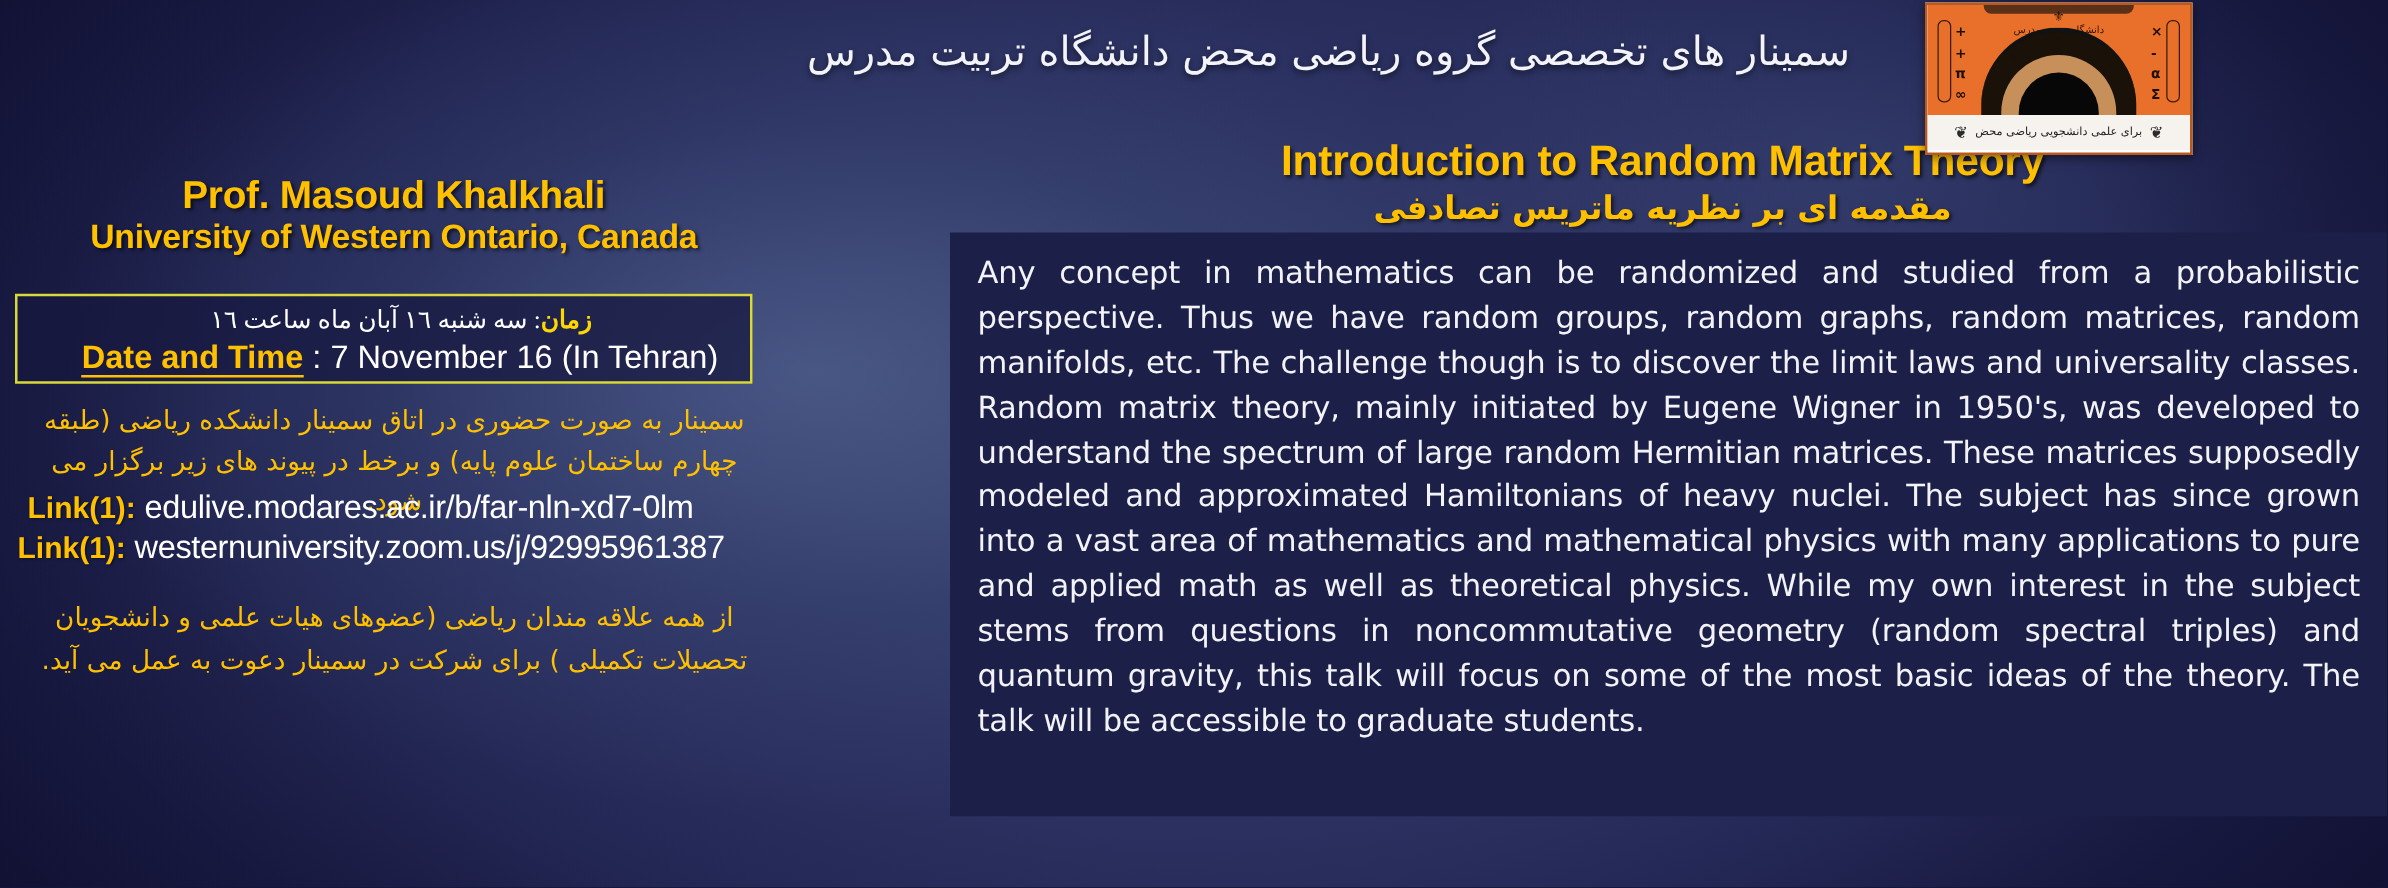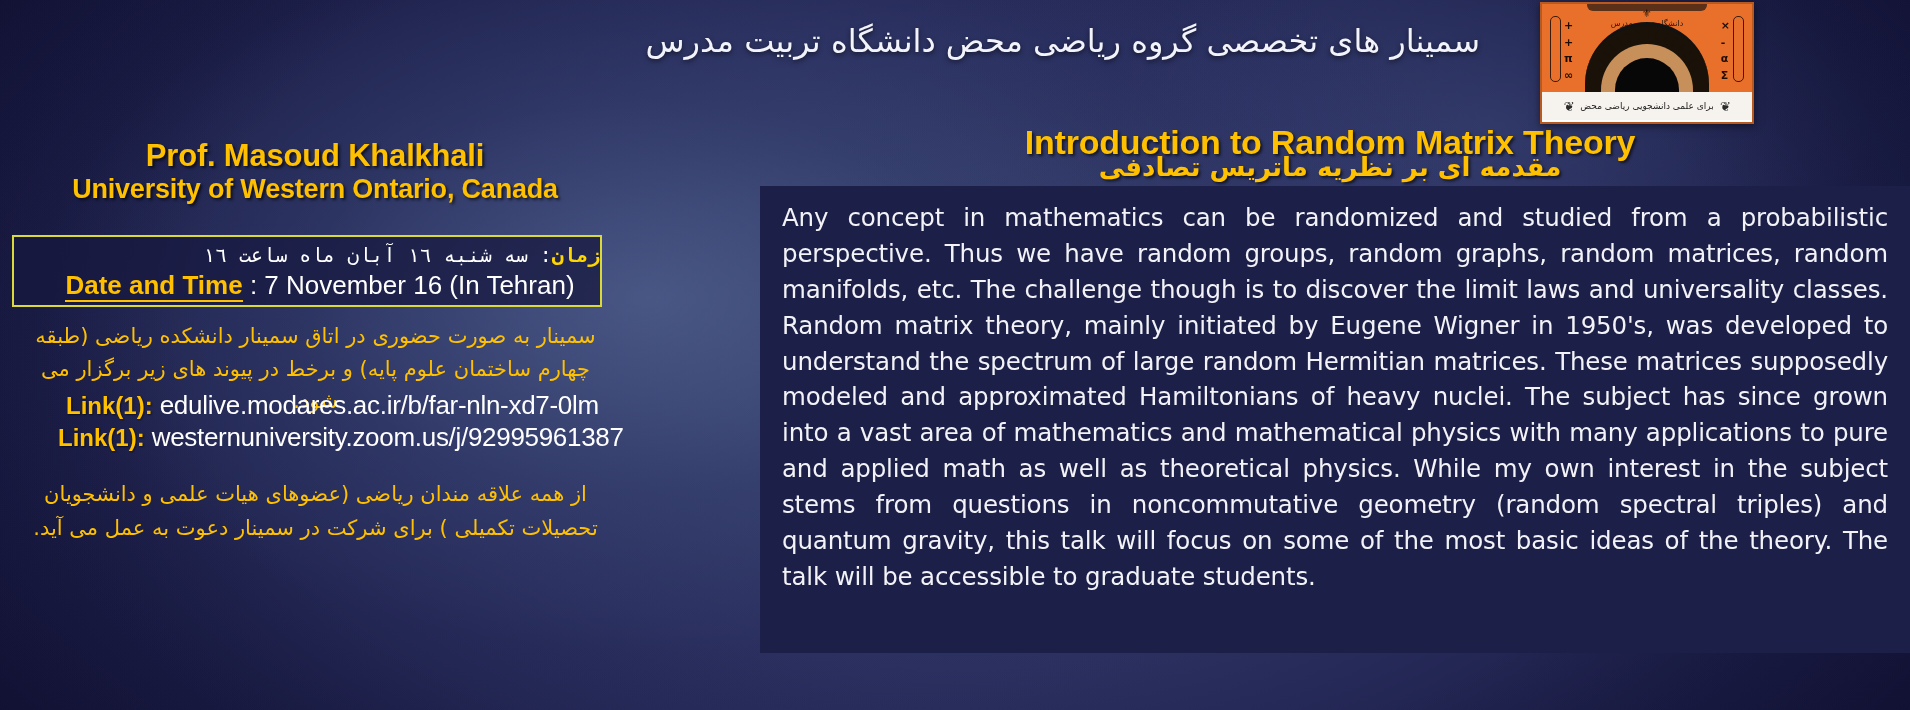--- a/index.html
+++ b/index.html
@@ -186,26 +186,26 @@
     position: absolute;
     top: 235px;
     left: 12px;
     width: 586px;
     height: 68px;
     border: 2px solid #d9d93a;
     background: rgba(22,24,62,0.72);
     z-index: 4;
   }
   .dt-fa {
-    text-align: right;
+    text-align: center;
     color: #ffffff;
     font-size: 20px;
     direction: rtl;
     margin-top: 6px;
-    font-family: Liberation Mono, monospace;
+    font-family: Liberation Serif, serif;
     padding-left: 28px;
   }
   .dt-fa b { color: #ffd700; }
   .dt-en {
     text-align: center;
     color: #ffffff;
     font-size: 26px;
     margin-top: 2px;
     white-space: nowrap;
     margin-left: 26px;
@@ -243,21 +243,20 @@
     justify-content: flex-start;
     white-space: nowrap;
     margin-bottom: 1px;
   }
   .link-lbl {
     color: #ffc000;
     font-weight: bold;
     font-size: 24px;
     margin-right: 7px;
     text-shadow: 1px 1px 2px rgba(0,0,0,0.5);
-    margin-left: 44px;
   }
   .link-url {
     color: #ffffff;
     font-size: 26px;
     letter-spacing: -0.3px;
   }
   .link-row.r1 { padding-left: 8px; }
 
   .fa-invite {
     position: absolute;
@@ -279,21 +278,20 @@
     top: 110px;
     left: 760px;
     width: 1140px;
     text-align: center;
     color: #ffc000;
     font-size: 34px;
     font-weight: bold;
     letter-spacing: -0.2px;
     text-shadow: 2px 2px 3px rgba(0,0,0,0.6);
     z-index: 4;
-    margin-top: 13px;
   }
   .talk-title-fa {
     position: absolute;
     top: 152px;
     left: 760px;
     width: 1140px;
     text-align: center;
     color: #ffc000;
     font-size: 26px;
     font-weight: bold;

